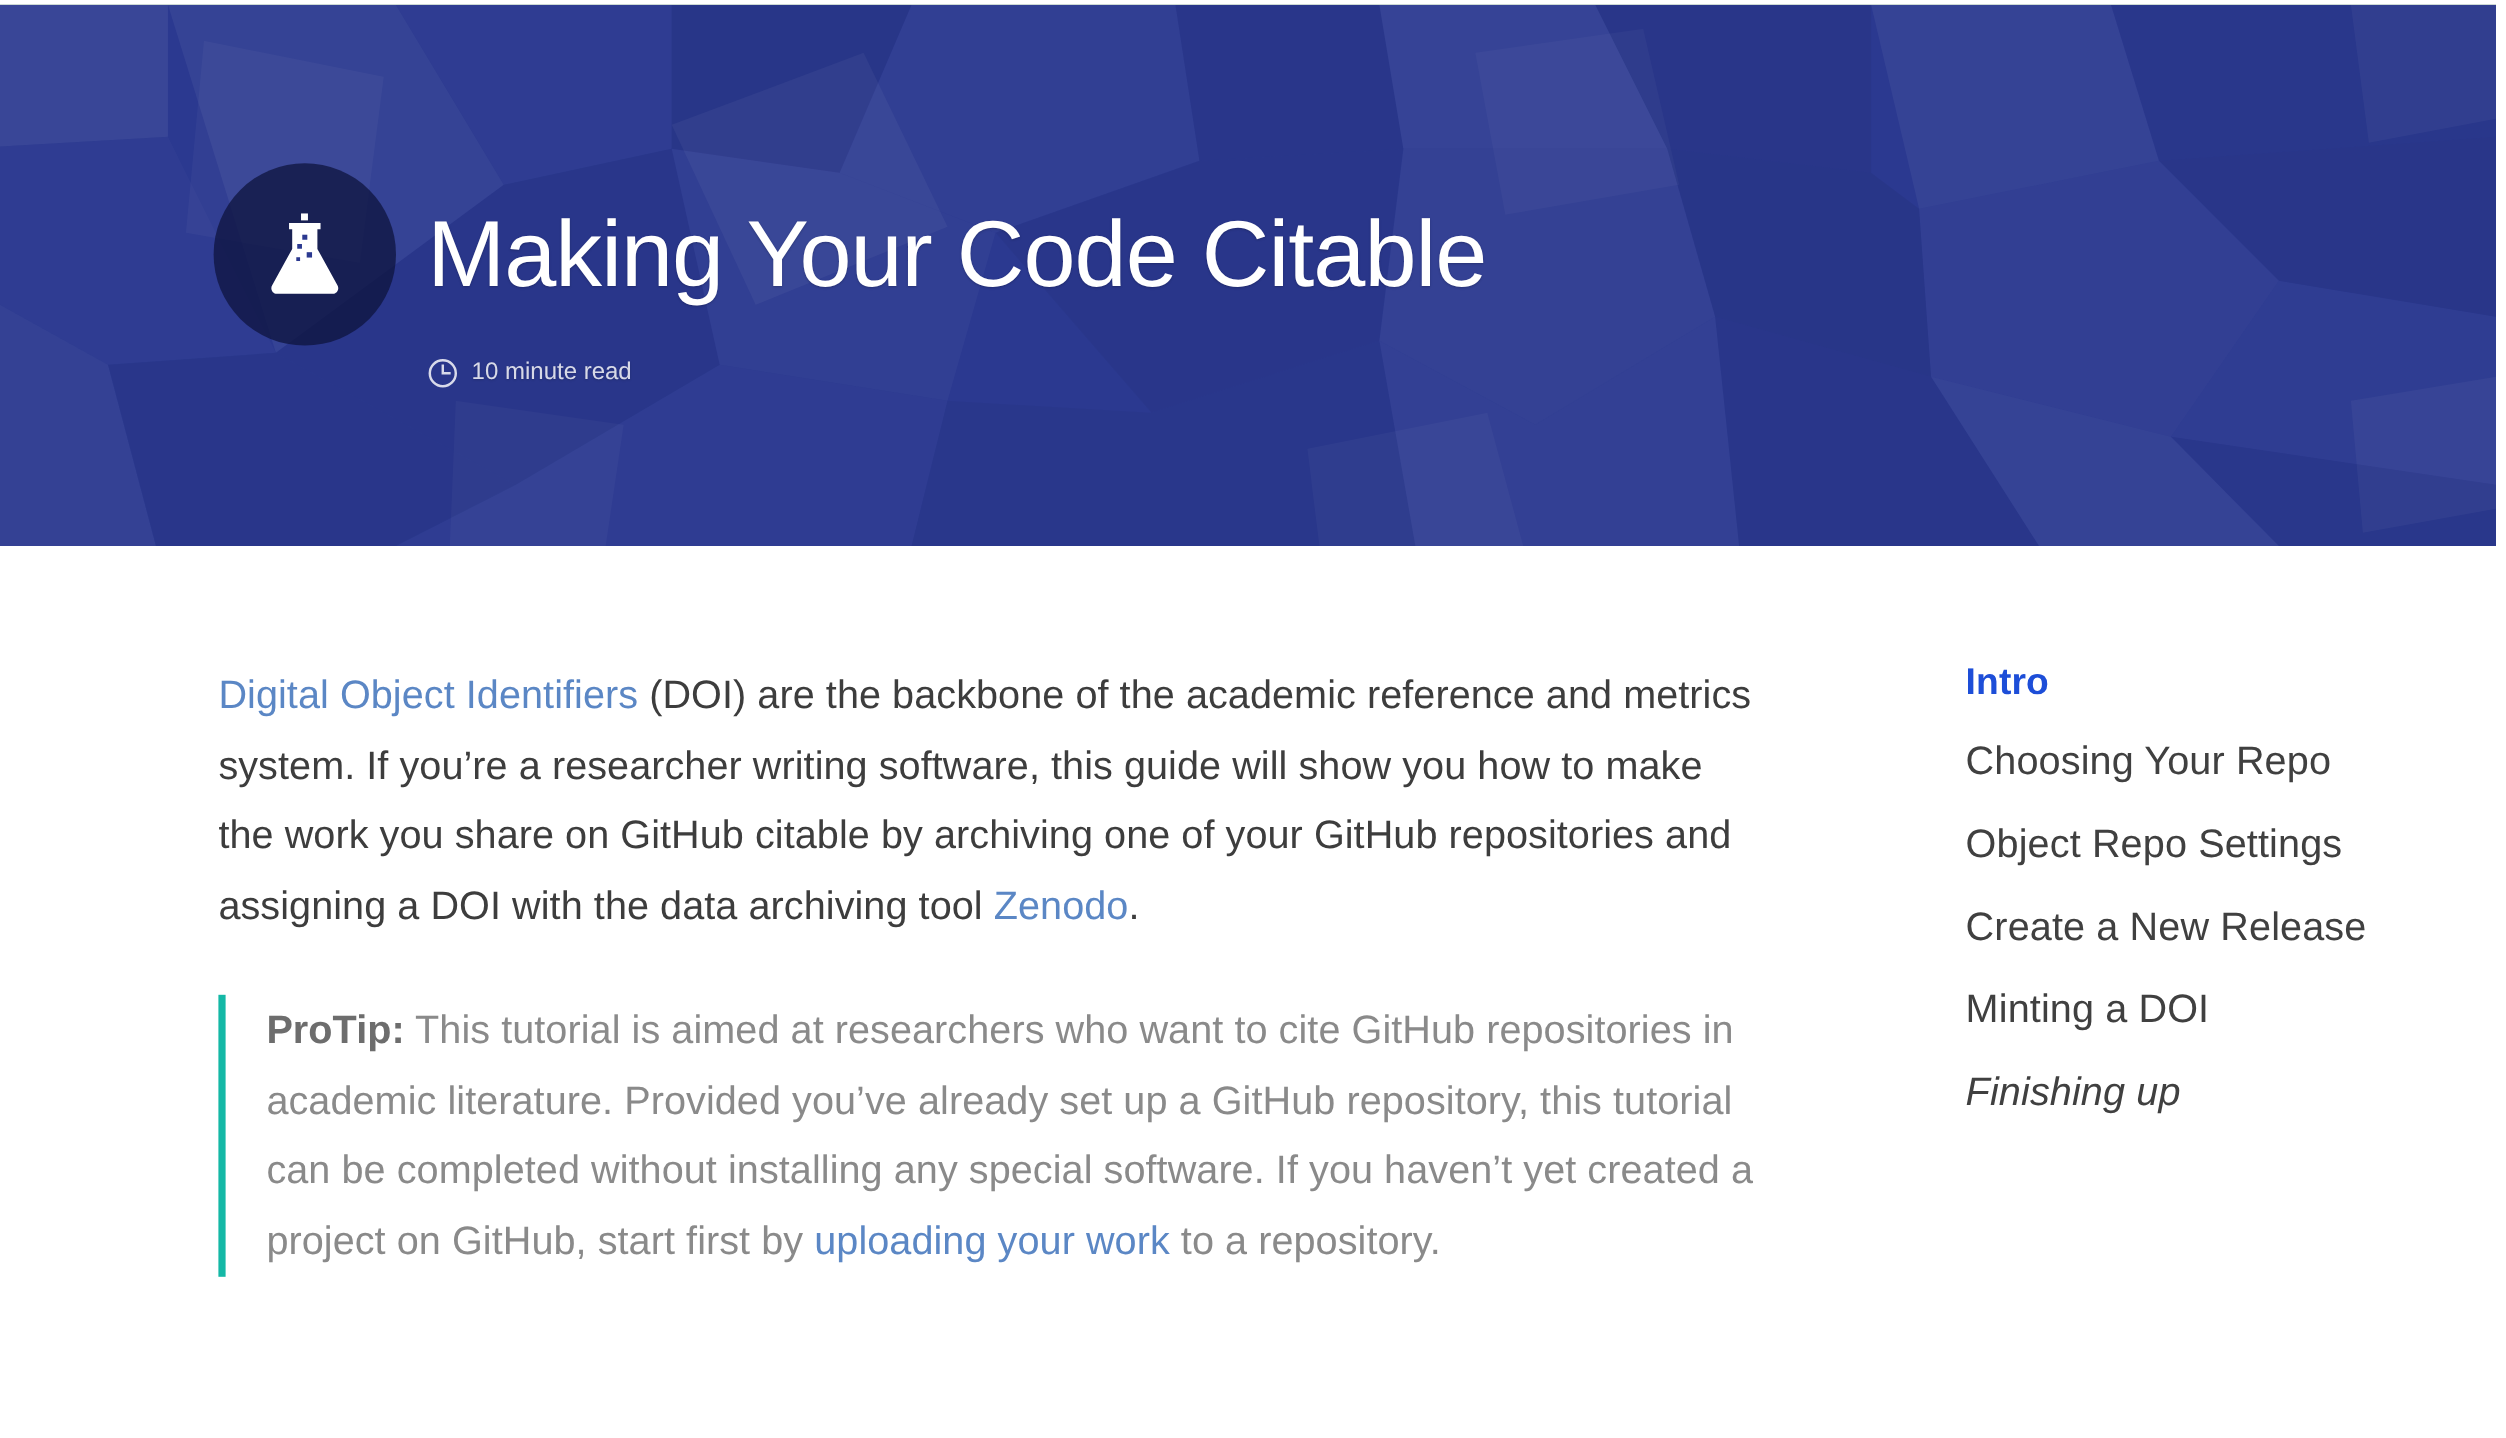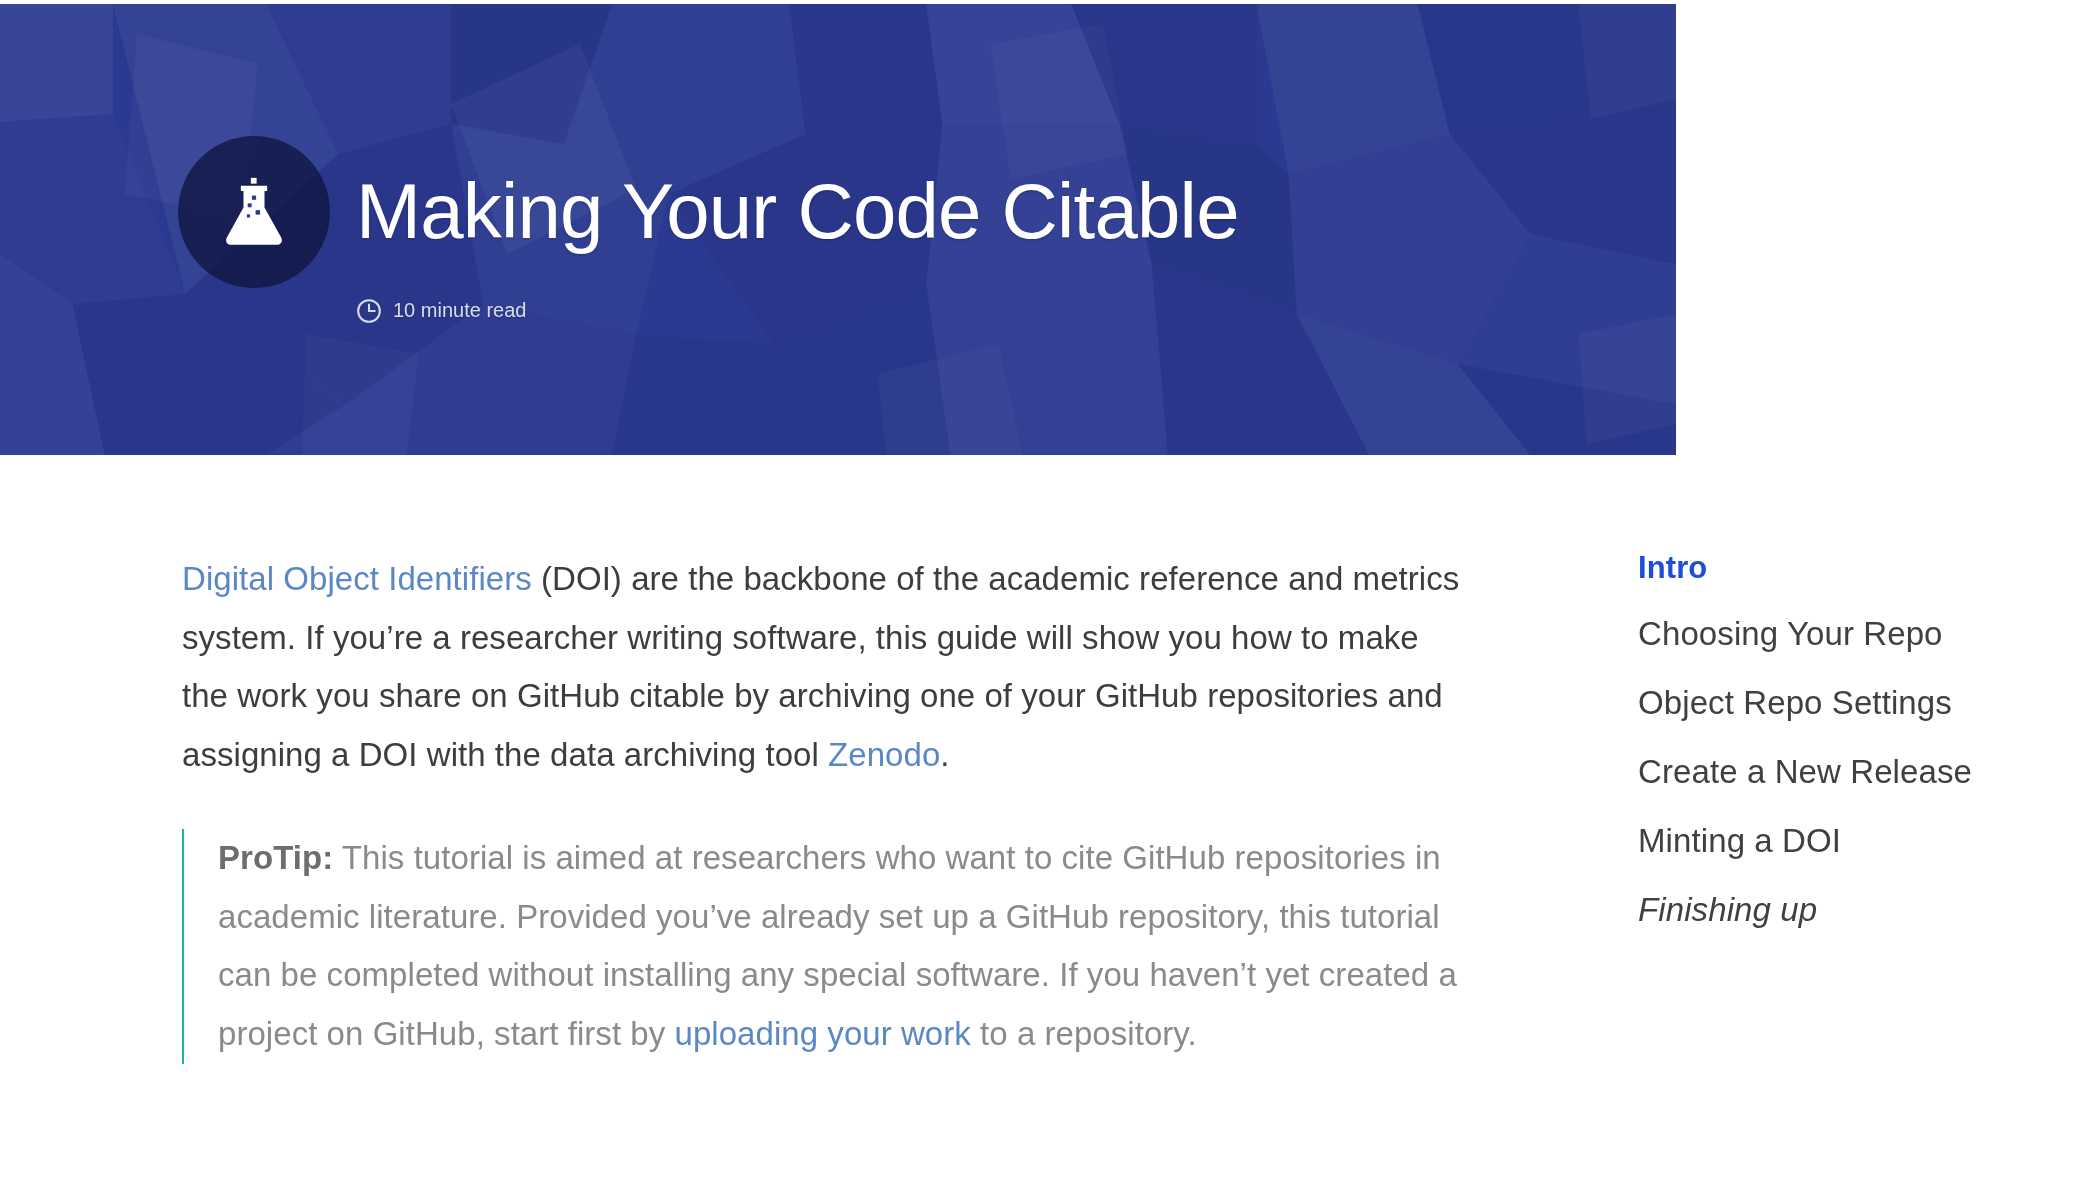--- a/index.html
+++ b/index.html
@@ -11,21 +11,21 @@
     font-family: "Liberation Sans", sans-serif;
     overflow: hidden;
   }
 
   .page { position: relative; width: 2088px; height: 1198px; background: #ffffff; }
 
   
   .masthead {
     position: absolute;
     top: 4px; left: 0;
-    width: 1676px;
+    width: 2080px;
     height: 451px;
     background: #14532d;
     overflow: hidden;
   }
   .mosaic { position: absolute; inset: 0; width: 100%; height: 100%; display: block; }
 
   .masthead-inner {
     position: absolute;
     left: 178px;
     top: 0;
@@ -91,21 +91,21 @@
     line-height: 1.78;
     color: #3d3d3d;
     letter-spacing: 0.05px;
   }
 
   a.link { color: #5b87c5; text-decoration: none; }
 
   .protip {
     margin: 44px 0 0 0;
     padding: 0 0 0 34px;
-    border-left: 2px solid #14b8a6;
+    border-left: 6px solid #14b8a6;
   }
   .protip p {
     margin: 0;
     font-size: 33px;
     line-height: 1.78;
     color: #8a8a8a;
     letter-spacing: 0.05px;
   }
   .protip strong { color: #6d6d6d; font-weight: 700; }
 

